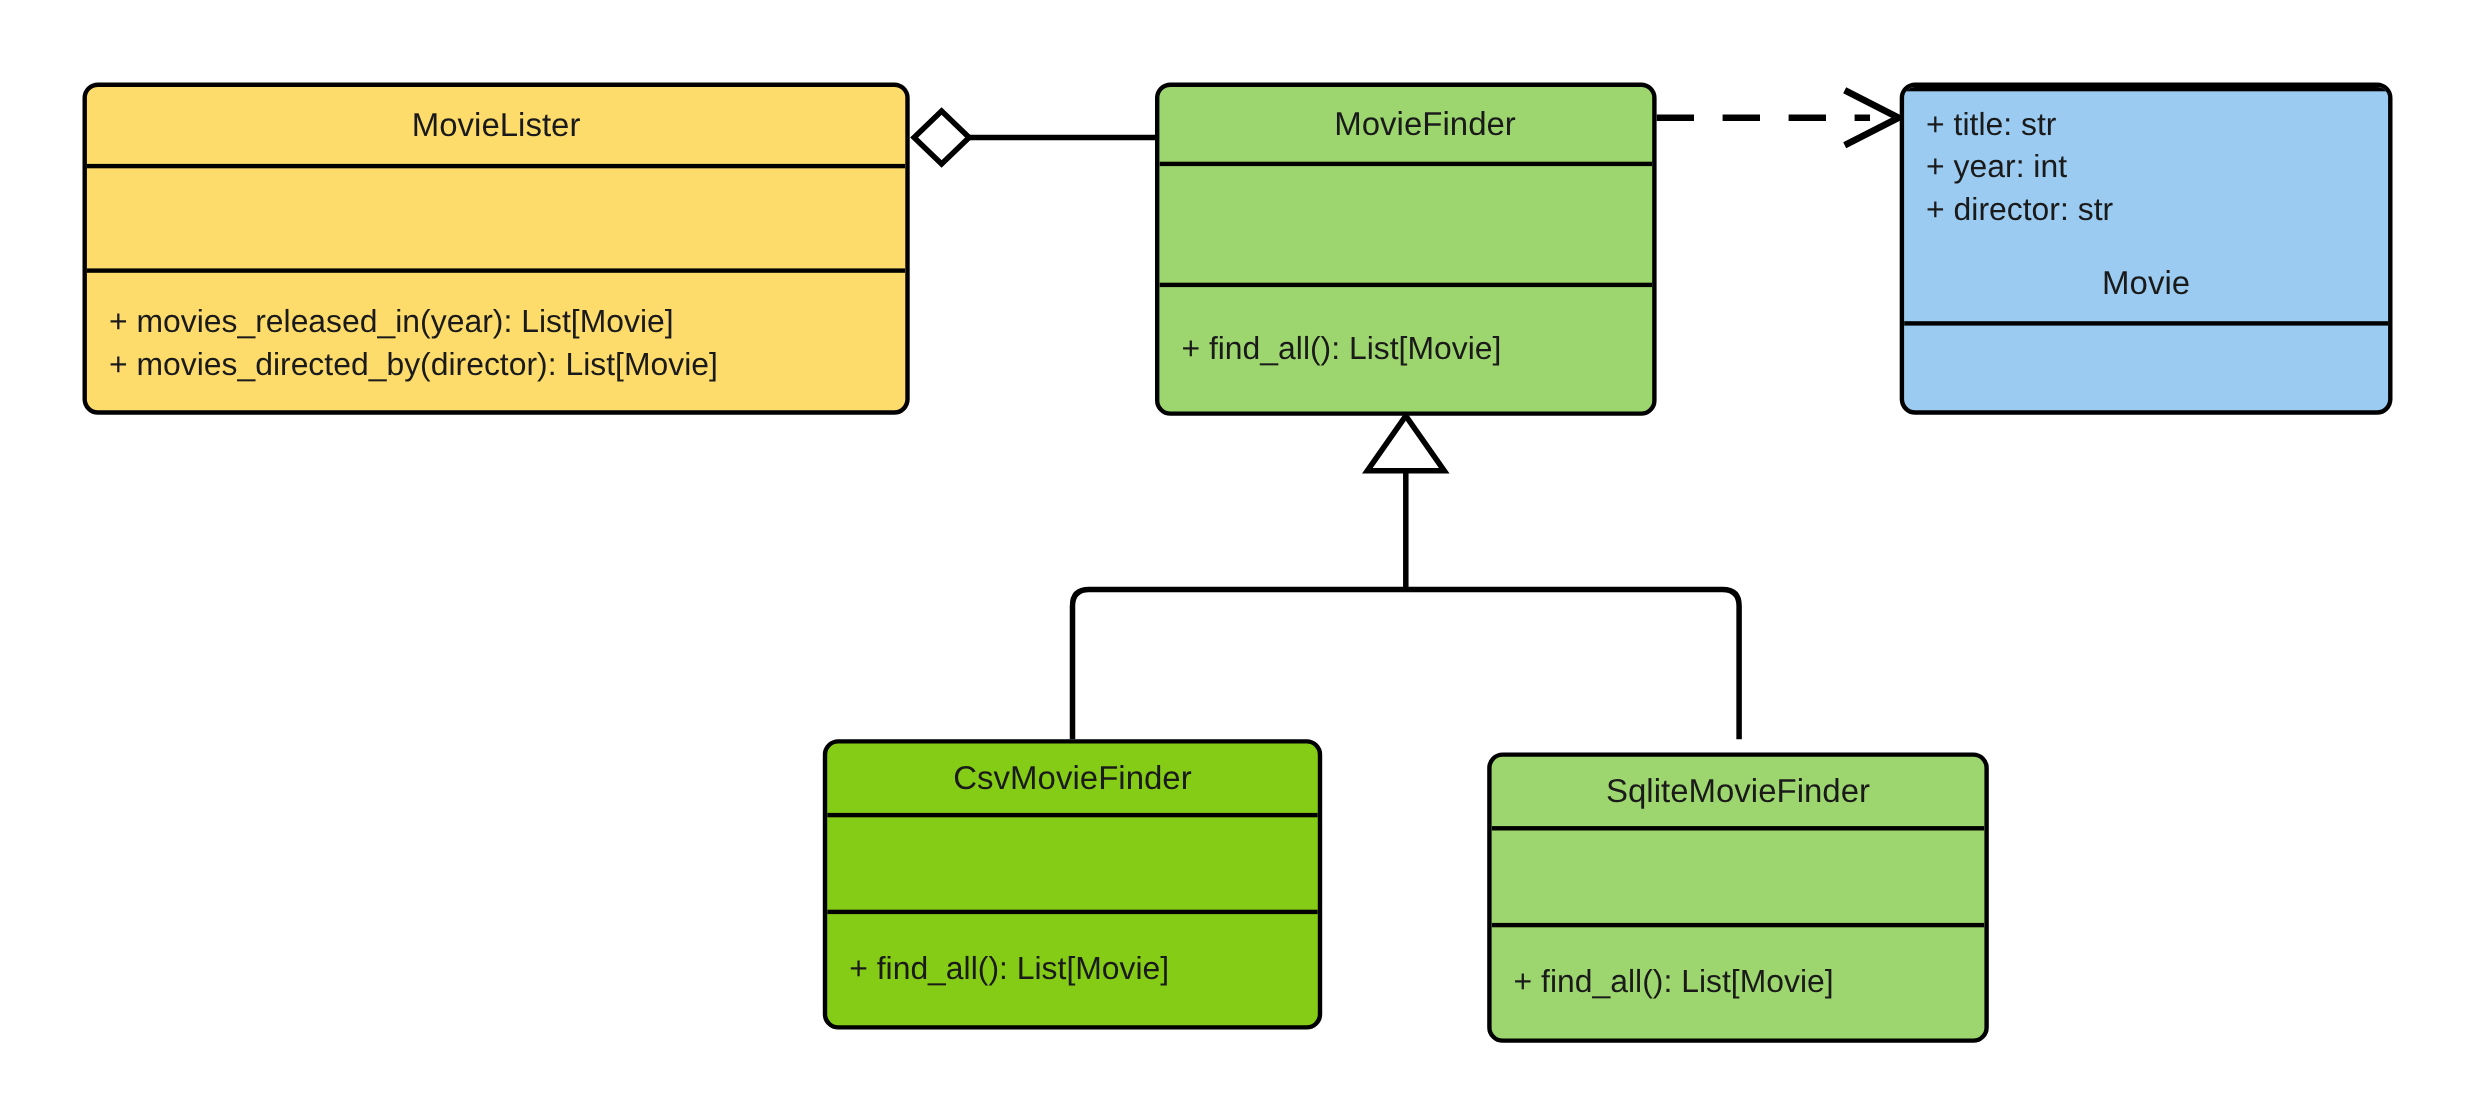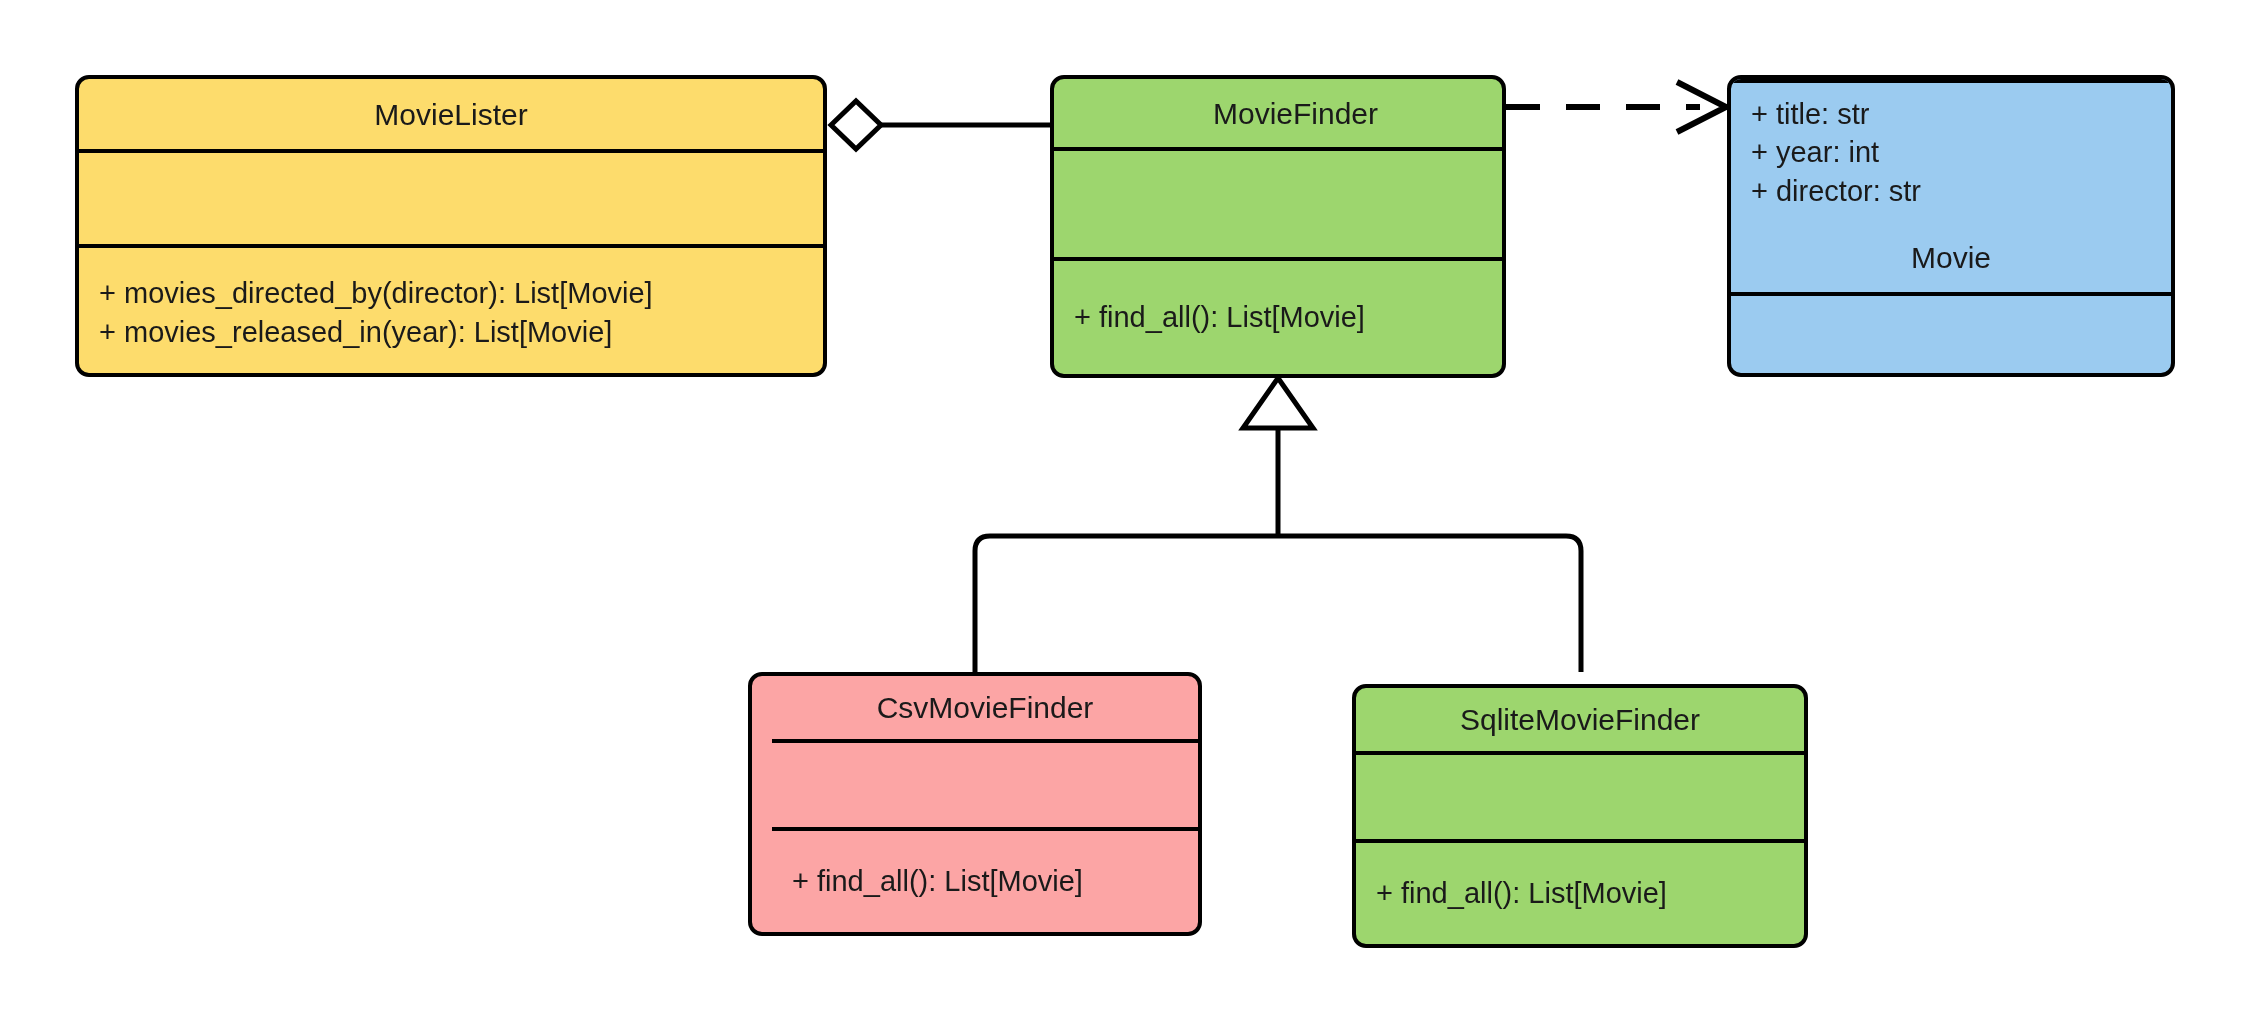--- a/index.html
+++ b/index.html
@@ -97,22 +97,22 @@
       <line x1="1278" y1="428" x2="1278" y2="536" stroke="#000000" stroke-width="5"></line>
 
       <path d="M 975 672 L 975 551 Q 975 536 990 536 L 1566 536 Q 1581 536 1581 551 L 1581 672" fill="none" stroke="#000000" stroke-width="5" stroke-linecap="butt"></path>
     </g>
   </svg>
 
   <div class="uml-class" style="left: 75px; top: 75px; width: 752px; height: 302px; background: rgb(253, 220, 108);">
     <div class="compartment class-name" style="height:70px;">MovieLister</div>
     <div class="compartment divided member-list empty-comp" style="height:95px;"></div>
     <div class="compartment divided member-list" style="height:133px;">
+      <div class="member">+ movies_released_in(year): List[Movie]</div>
       <div class="member">+ movies_directed_by(director): List[Movie]</div>
-      <div class="member">+ movies_released_in(year): List[Movie]</div>
     </div>
   </div>
 
   <div class="uml-class" style="left: 1050px; top: 75px; width: 456px; height: 303px; background: rgb(157, 214, 110);">
     <div class="compartment class-name" style="height:68px;padding-left:45px;">MovieFinder</div>
     <div class="compartment divided member-list empty-comp" style="height:110px;"></div>
     <div class="compartment divided member-list" style="height:117px;">
       <div class="member">+ find_all(): List[Movie]</div>
     </div>
   </div>
@@ -120,21 +120,21 @@
   <div class="uml-class" style="left: 1727px; top: 75px; width: 448px; height: 302px; background: rgb(155, 203, 240);">
     <div class="compartment divided member-list" style="height:143px;">
       <div class="member">+ title: str</div>
       <div class="member">+ year: int</div>
       <div class="member">+ director: str</div>
     </div>
     <div class="compartment class-name" style="height:70px;">Movie</div>
     <div class="compartment divided member-list empty-comp" style="height:81px;"></div>
   </div>
 
-  <div class="uml-class" style="left: 748px; top: 672px; width: 454px; height: 264px; background: #fca5a5; padding-left: 20px;">
+  <div class="uml-class" style="left: 748px; top: 672px; width: 454px; height: 264px; background: #84cc16;">
     <div class="compartment class-name" style="height:63px;">CsvMovieFinder</div>
     <div class="compartment divided member-list empty-comp" style="height:88px;"></div>
     <div class="compartment divided member-list" style="height:105px;">
       <div class="member">+ find_all(): List[Movie]</div>
     </div>
   </div>
 
   <div class="uml-class" style="left: 1352px; top: 672px; width: 456px; height: 264px; background: rgb(157, 214, 110); margin-top: 12px;">
     <div class="compartment class-name" style="height:63px;">SqliteMovieFinder</div>
     <div class="compartment divided member-list empty-comp" style="height:88px;"></div>

